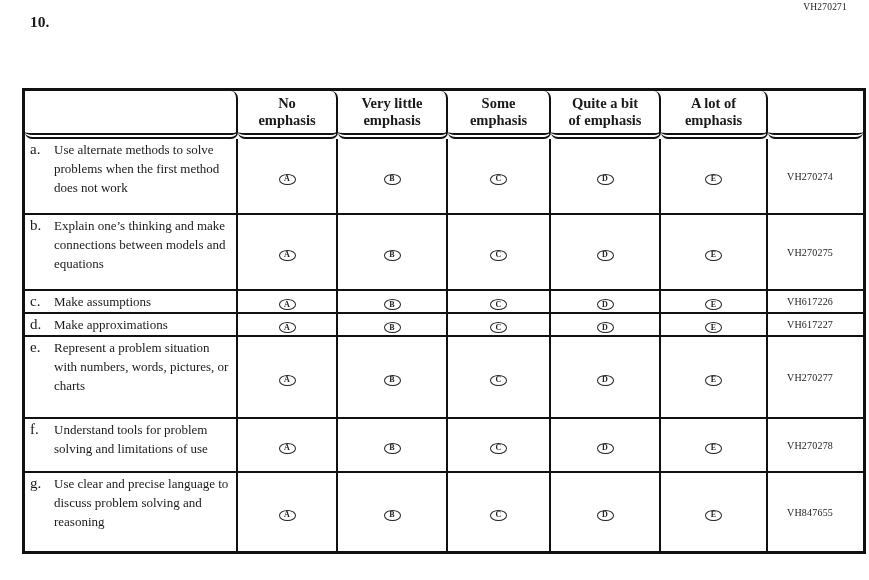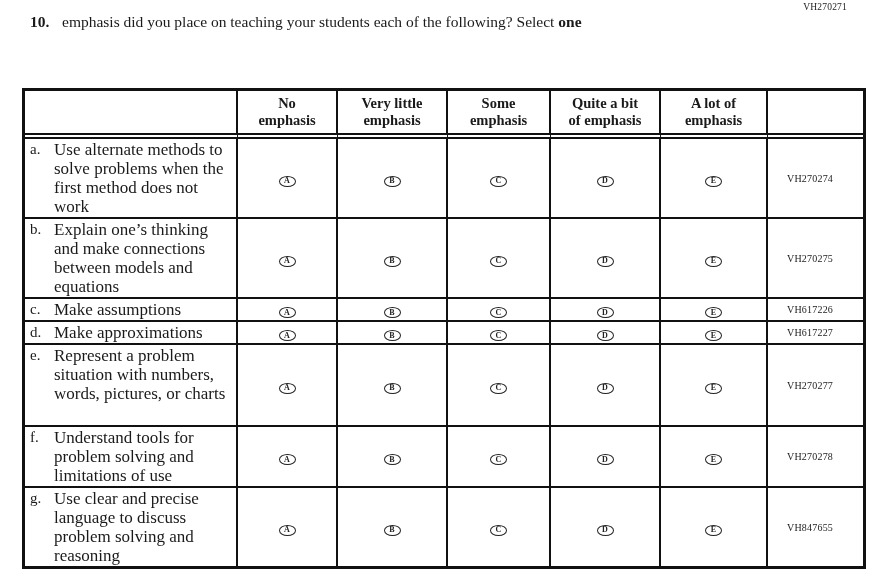--- a/index.html
+++ b/index.html
@@ -54,36 +54,37 @@
     background: #fff;
   }
   table.matrix th:last-child, table.matrix td:last-child { border-right: none; }
   table.matrix thead th {
     border-bottom: 6px double #111;
     font-size: 14.5px;
     line-height: 17px;
     font-weight: bold;
     text-align: center;
     padding: 4px 2px;
+    border-radius: 7px;
   }
   table.matrix tbody td { border-bottom: 2px solid #111; }
   table.matrix tbody tr:last-child td { border-bottom: none; }
   .label-cell {
     vertical-align: top !important;
     padding: 1px 4px 1px 5px;
   }
   .label-inner { display: flex; }
   .row-letter {
     flex: 0 0 24px;
     font-size: 15px;
     line-height: 19px;
   }
   .row-text {
     flex: 1;
-    font-size: 17px;
+    font-size: 13px;
     line-height: 19px;
   }
   .opt-cell { text-align: center; }
   .bubble {
     display: inline-flex;
     align-items: center;
     justify-content: center;
     width: 17px; height: 11px;
     border: 1.2px solid #222;
     border-radius: 50%;
@@ -104,21 +105,20 @@
   }
 </style>
 </head>
 <body>
 
 <div class="form-code">VH270271</div>
 
 <div class="question">
   <div class="q-number">10.</div>
   <div class="q-text">
-    <div><span>emphasis did you place on teaching your students each of the following? Select </span><span class="bold">one</span></div>
   </div>
 </div>
 
 <table class="matrix">
   <colgroup>
     <col style="width:213px">
       <col style="width:100px">
       <col style="width:110px">
       <col style="width:103px">
       <col style="width:110px">

